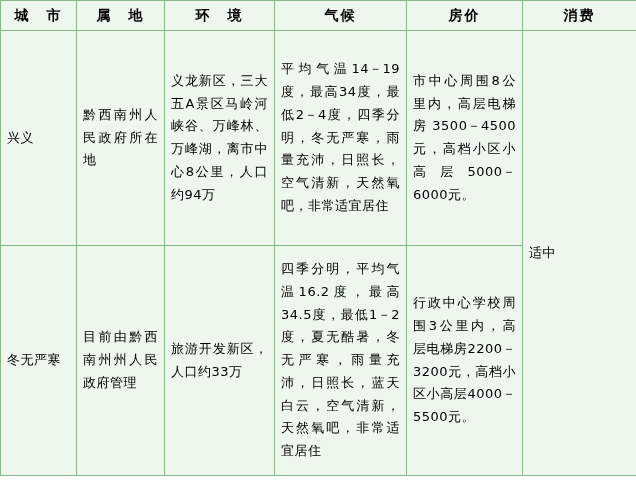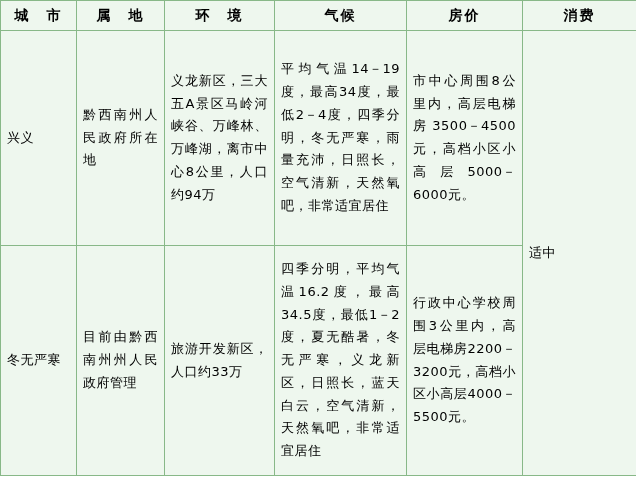--- a/index.html
+++ b/index.html
@@ -89,18 +89,18 @@
         <td class="cell center cellpad">黔西南州人民政府所在地</td>
         <td class="cell cellpad">义龙新区，三大五A景区马岭河峡谷、万峰林、万峰湖，离市中心8公里，人口约94万</td>
         <td class="cell cellpad">平均气温14－19度，最高34度，最低2－4度，四季分明，冬无严寒，雨量充沛，日照长，空气清新，天然氧吧，非常适宜居住</td>
         <td class="cell cellpad">市中心周围8公里内，高层电梯房3500－4500元，高档小区小高层5000－6000元。</td>
         <td class="cell center" rowspan="2">适中</td>
       </tr>
       <tr class="row-2">
         <td class="cell center">冬无严寒</td>
         <td class="cell center cellpad">目前由黔西南州州人民政府管理</td>
         <td class="cell center cellpad">旅游开发新区，人口约33万</td>
-        <td class="cell cellpad">四季分明，平均气温16.2度，最高34.5度，最低1－2度，夏无酷暑，冬无严寒，义龙新区，日照长，蓝天白云，空气清新，天然氧吧，非常适宜居住</td>
+        <td class="cell cellpad">四季分明，平均气温16.2度，最高34.5度，最低1－2度，夏无酷暑，冬无严寒，雨量充沛，日照长，蓝天白云，空气清新，天然氧吧，非常适宜居住</td>
         <td class="cell cellpad">行政中心学校周围3公里内，高层电梯房2200－3200元，高档小区小高层4000－5500元。</td>
       </tr>
     </tbody>
   </table>
 </div>
 
 </body></html>

